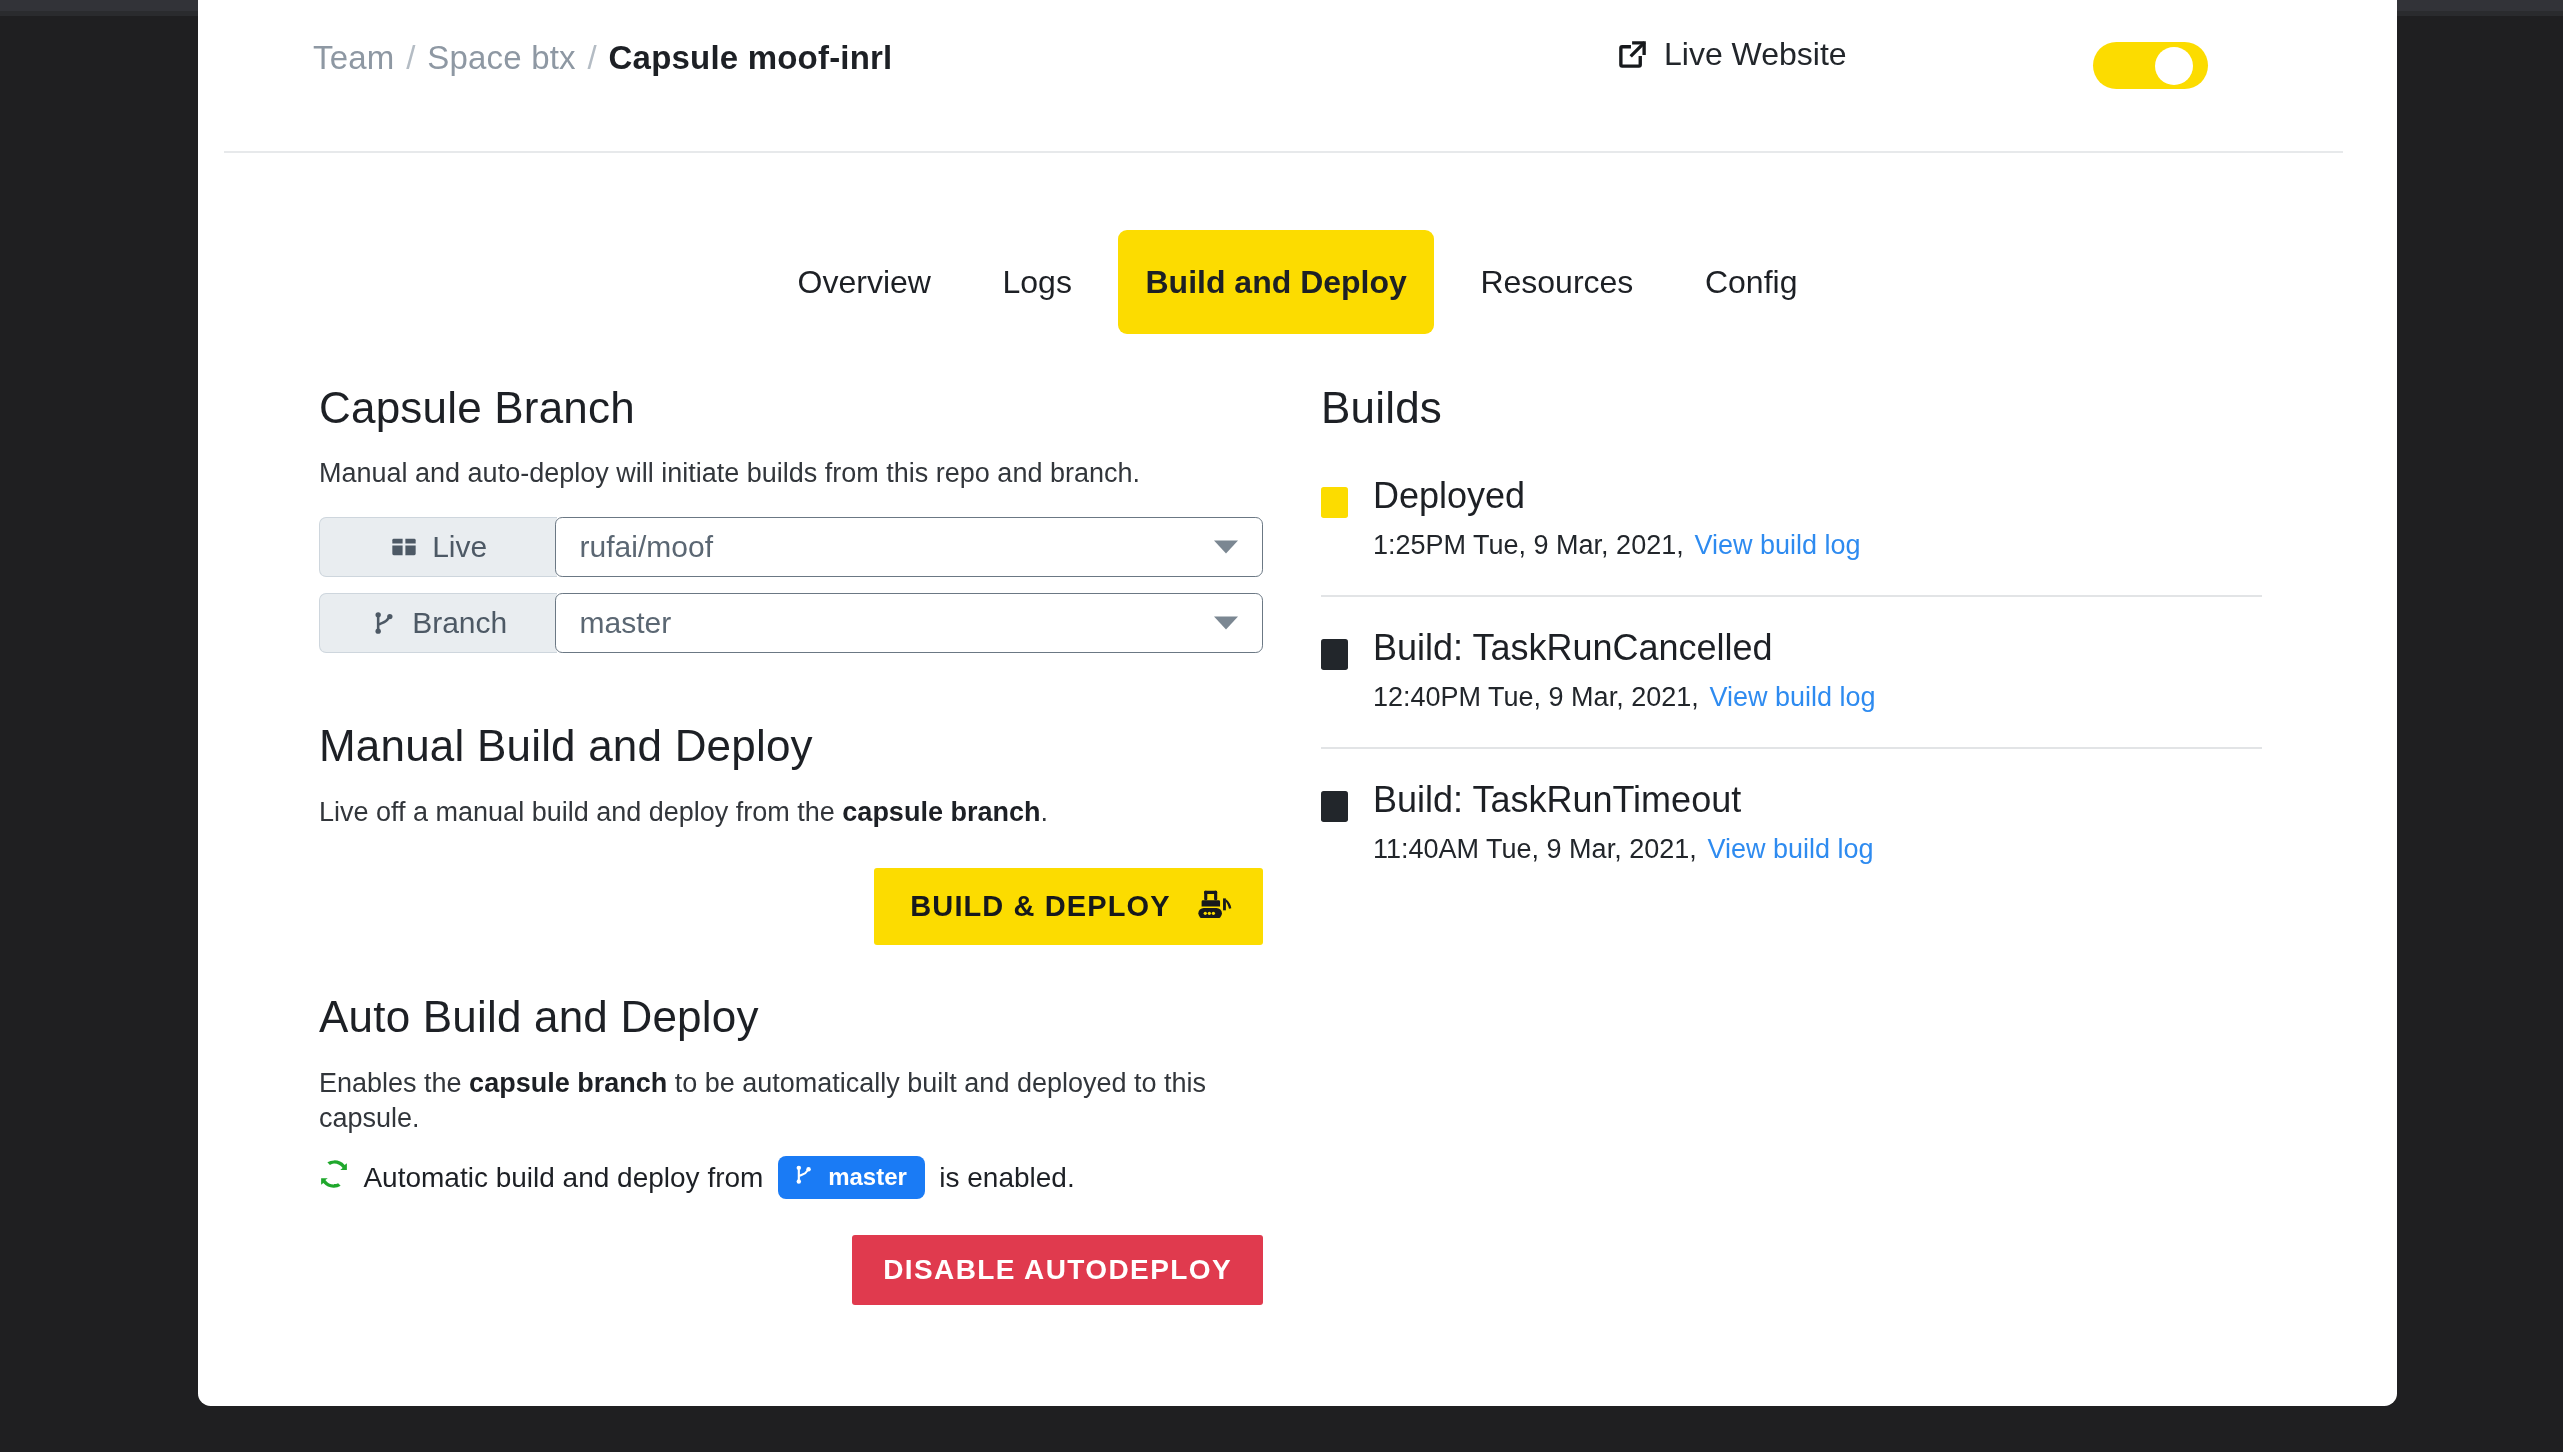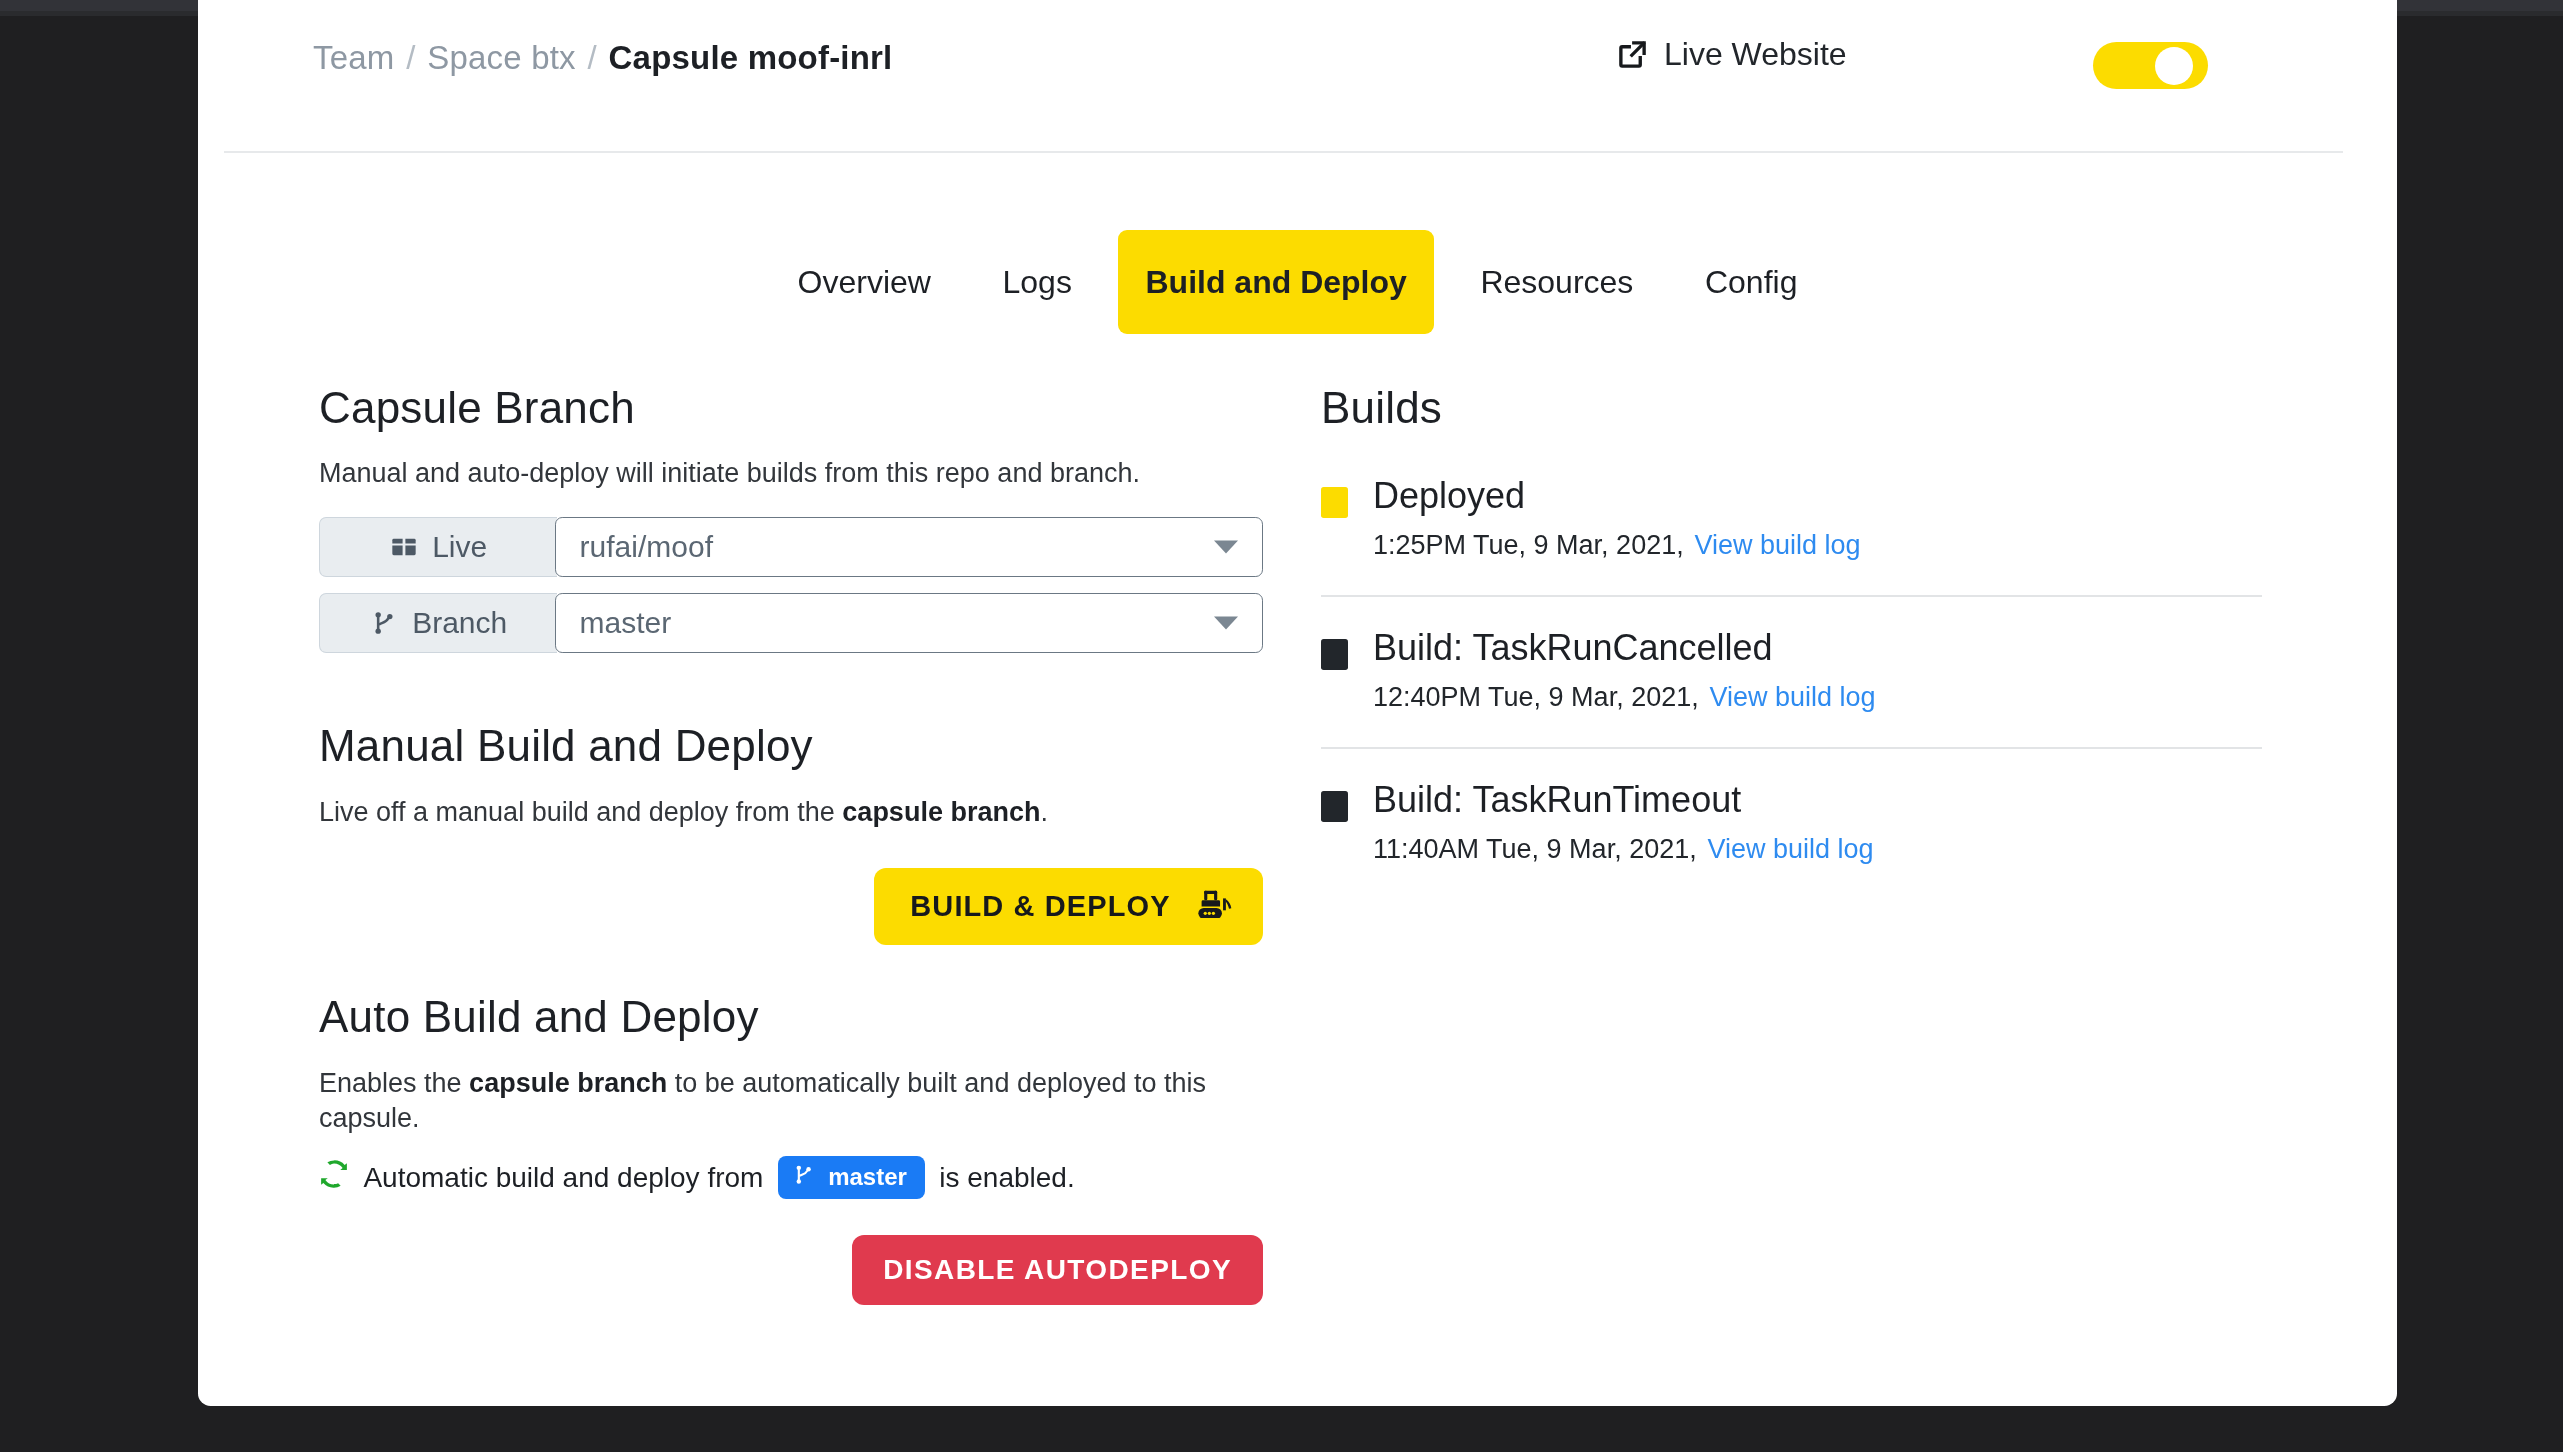--- a/index.html
+++ b/index.html
@@ -226,21 +226,21 @@
     border-right: 12.6px solid transparent;
     border-top: 13.5px solid #7b8792;
   }
 
   
   .btn {
     display: inline-flex;
     align-items: center;
     justify-content: center;
     border: none;
-    border-radius: 12px;
+    border-radius: 3px;
     cursor: pointer;
     font-family: "Liberation Sans", sans-serif;
   }
   #build-deploy-btn {
     gap: 23.4px;
     background: #fcdc00;
     color: #17191c;
     font-size: 29px;
     font-weight: 700;
     letter-spacing: 1.1px;

